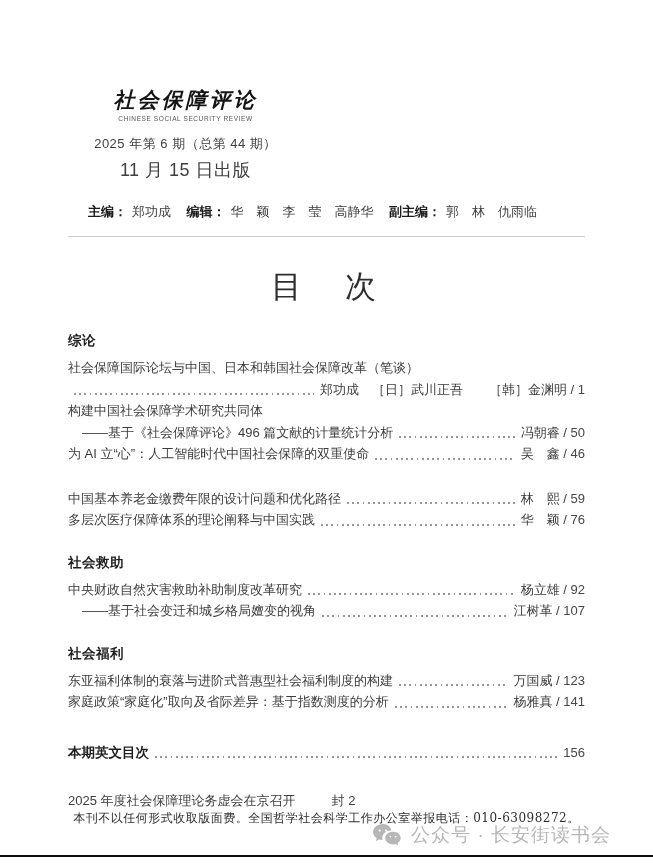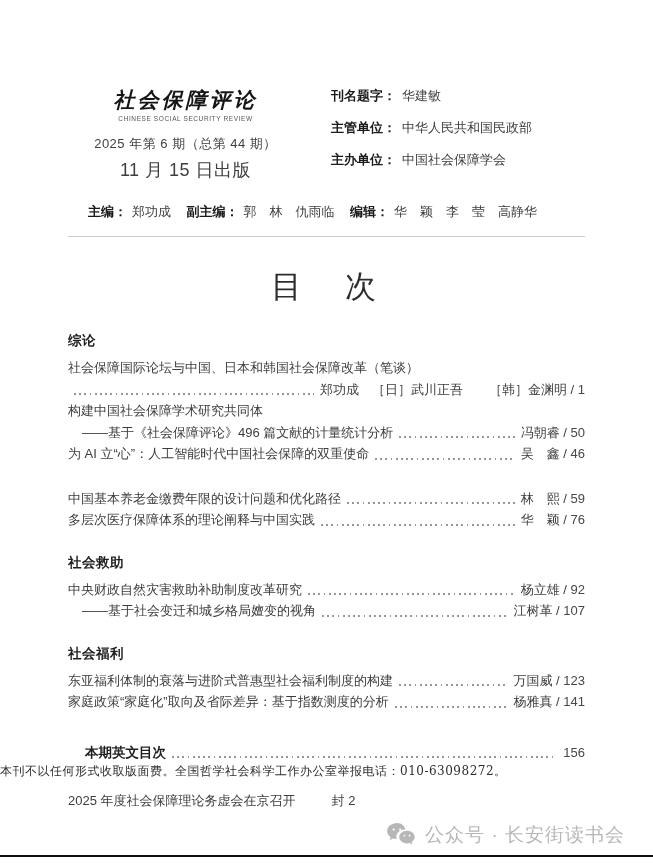--- a/index.html
+++ b/index.html
@@ -4,21 +4,21 @@
 <style>
   html,body{margin:0;padding:0;}
   body{
     width:653px;height:866px;background:#ffffff;position:relative;overflow:hidden;
     font-family:"Liberation Sans","DejaVu Sans",sans-serif;color:#3a3a3a;
     -webkit-font-smoothing:antialiased;
   }
   .page{position:absolute;inset:0;}
 
   
-  .header{display:flex;margin:84px 68px 0 68px;}
+  .header{display:flex;margin:84px 68px 0 68px;align-items:center;}
   .logo-block{flex:0 0 235px;text-align:center;padding-top:2px;}
   .logo-title{
     font-family:"DejaVu Serif","Liberation Serif",serif;font-weight:700;font-style:italic;
     font-size:21px;letter-spacing:3px;color:#151515;
   }
   .logo-en{font-size:6.5px;letter-spacing:0.6px;color:#555;margin-top:1px;}
   .issue-line{font-size:13px;color:#3f3f3f;margin-top:13px;letter-spacing:0.5px;}
   .publish-line{font-size:18px;color:#3f3f3f;margin-top:5px;letter-spacing:0.5px;}
 
   .info-block{padding-left:28px;padding-top:3px;}
@@ -51,65 +51,60 @@
   .entry-row .t{white-space:pre;}
   .entry-row .t.indent{padding-left:14px;}
   .dots{
     flex:1 1 auto;height:2px;align-self:flex-end;margin:0 6px 5px 6px;min-width:20px;
     background-image:repeating-linear-gradient(to right,#979797 0 1.8px,transparent 1.8px 5.2px);
   }
   .authors{white-space:pre;}
   .psep{white-space:pre;}
   .pnum{color:#474747;}
 
-  .extras{margin-top:29px;margin-left:17px;}
+  .extras{margin-top:29px;}
   .extra-row{display:flex;align-items:baseline;line-height:21.5px;margin-top:9px;}
   .extra-row .xl{font-weight:700;color:#1f1f1f;white-space:pre;font-size:13.5px;}
 
   .notices{margin-top:27px;}
   .notice-line{line-height:21.5px;color:#3d3d3d;white-space:nowrap;}
   .notice-line .ni{margin-right:36px;}
   .notice-line .ni:last-child{margin-right:0;}
 
   
   .footer-note{
-    position:absolute;top:763px;left:0;right:0;
+    position:absolute;top:810px;left:0;right:0;text-align:center;
     font-family:"DejaVu Serif","Liberation Serif",serif;
     font-size:12px;color:#2e2e2e;letter-spacing:0.5px;
   }
   .watermark{
-    position:absolute;top:822px;right:28px;display:flex;align-items:flex-start;
+    position:absolute;top:822px;right:42px;display:flex;align-items:center;
     color:#b7b7b7;font-size:19px;letter-spacing:1px;white-space:nowrap;
   }
   .wechat-icon{margin-right:9px;display:block;}
   .bottom-line{position:absolute;top:855px;left:0;width:653px;height:2px;background:#0e0e0e;}
 </style>
 </head>
 <body>
 
 <div class="page">
 
   <div class="header">
     <div class="logo-block">
       <div class="logo-title">社会保障评论</div>
       <div class="logo-en">CHINESE SOCIAL SECURITY REVIEW</div>
       <div class="issue-line">2025 年第 6 期（总第 44 期）</div>
       <div class="publish-line">11 月 15 日出版</div>
     </div>
-    <div class="info-block" id="info-block">
-        <div class="info-row"><span class="info-label">刊名题字：</span><span class="info-value">华建敏</span></div>
-        <div class="info-row"><span class="info-label">主管单位：</span><span class="info-value">中华人民共和国民政部</span></div>
-        <div class="info-row"><span class="info-label">主办单位：</span><span class="info-value">中国社会保障学会</span></div>
-      </div>
   </div>
 
   <div class="editors-row" id="editors-row">
       <span class="editor-group"><span class="editor-label">主编：</span><span class="editor-value">郑功成</span></span>
+      <span class="editor-group"><span class="editor-label">编辑：</span><span class="editor-value">华　颖　李　莹　高静华</span></span>
       <span class="editor-group"><span class="editor-label">副主编：</span><span class="editor-value">郭　林　仇雨临</span></span>
-      <span class="editor-group"><span class="editor-label">编辑：</span><span class="editor-value">华　颖　李　莹　高静华</span></span>
     </div>
 
   <hr class="rule">
 
   <div class="toc-heading">目　次</div>
 
   <div class="toc" id="toc-body">
       <div class="section">
         <div class="section-name">综论</div>
         <div class="entry">

